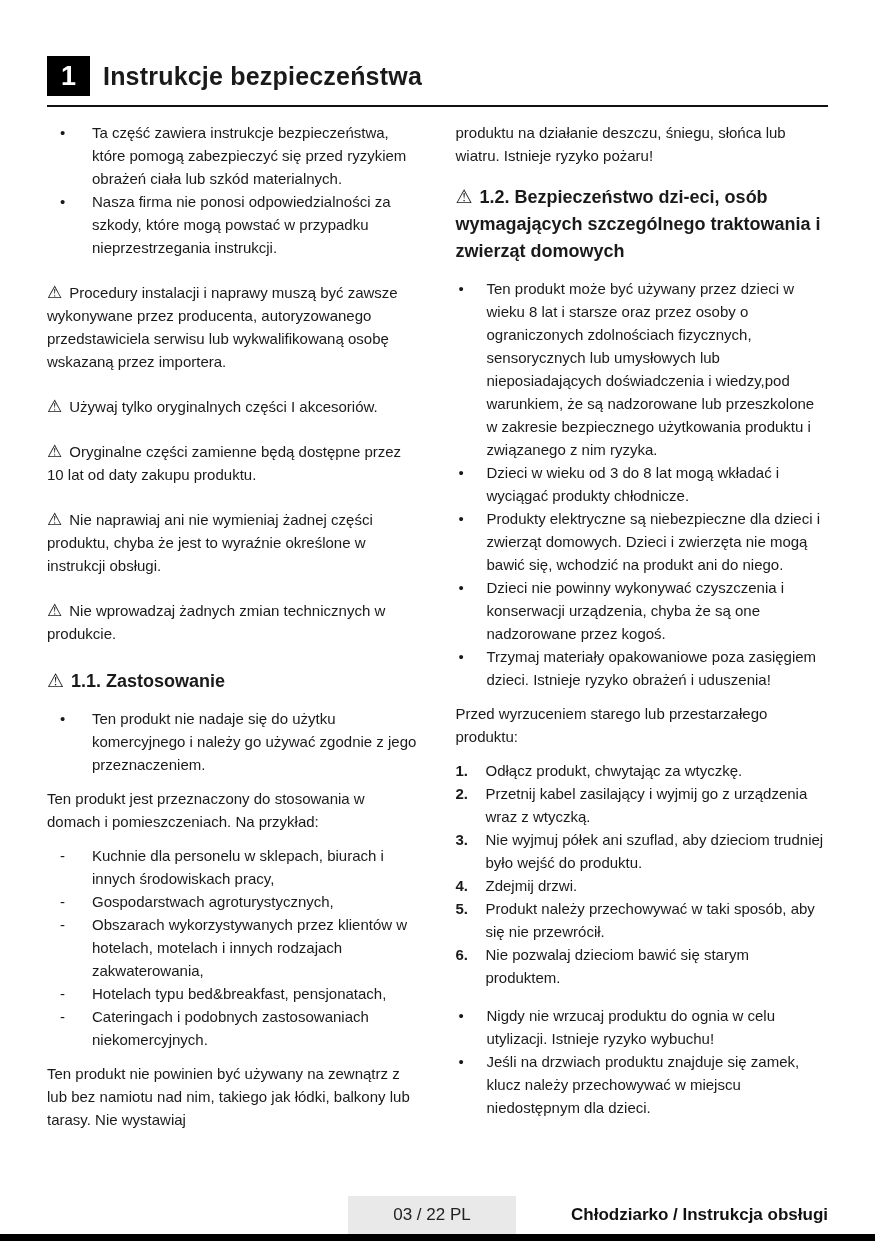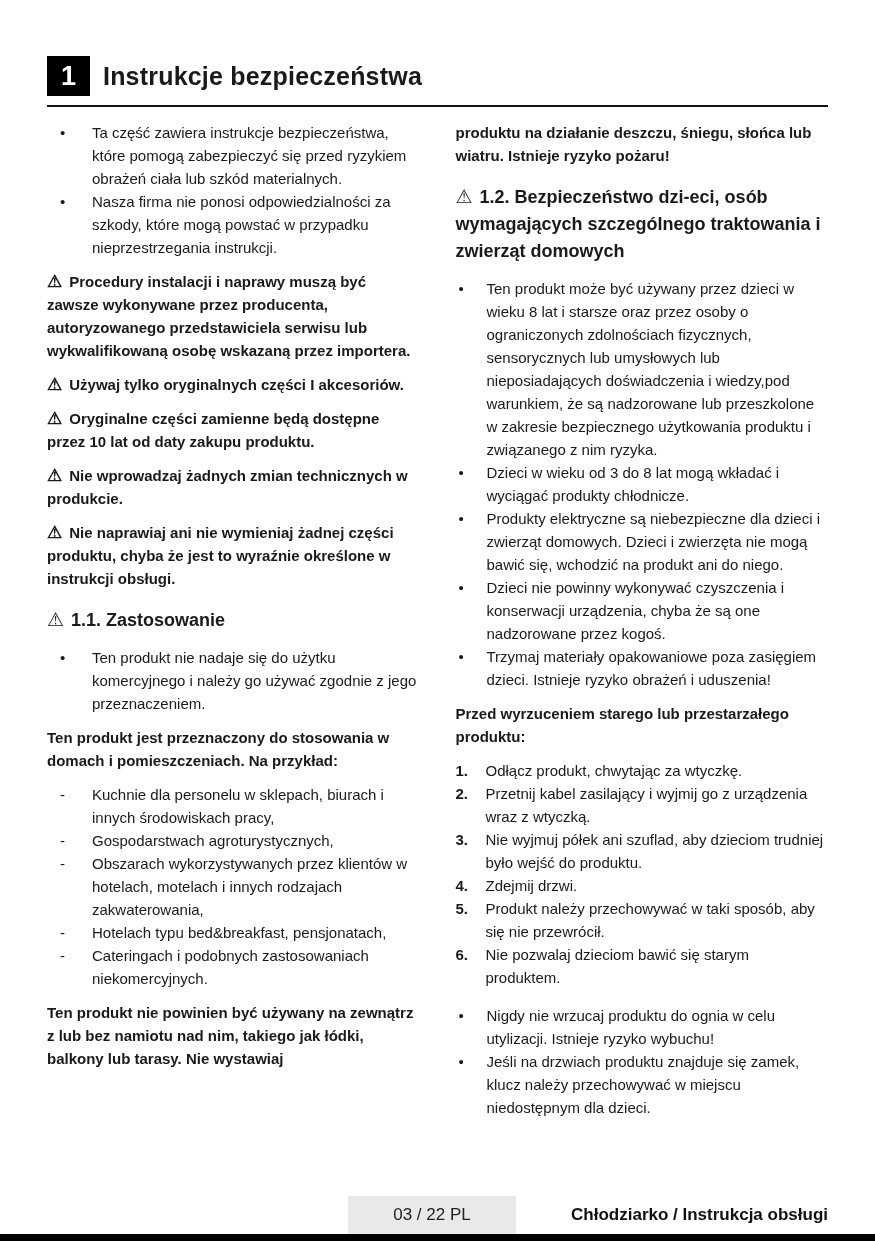--- a/index.html
+++ b/index.html
@@ -22,33 +22,33 @@
     display: flex; align-items: center; justify-content: center;
     font-size: 27px; font-weight: bold; flex: none;
   }
   h1 { margin: 0 12px 0 13px; font-size: 25px; font-weight: bold; letter-spacing: 0.2px; }
   .title-rule { border: 0; border-top: 2px solid #111; margin: 9px 0 14px 0; width: 100%; }
 
   
   .columns { display: flex; gap: 36px; overflow: hidden; max-height: 1050px; }
   .col { flex: 1; font-size: 15px; line-height: 23px; }
 
-  p { margin: 11px 0; font-weight: bold; }
+  p { margin: 11px 0; }
   p.first { margin-top: 0; }
 
   
   .list-block { margin: 0 0 11px 0; }
   .li { display: flex; }
   .marker { flex: none; width: 45px; padding-left: 13px; }
   .col-right .marker { width: 31px; padding-left: 3px; }
   .li .txt { flex: 1; }
   .num { flex: none; width: 30px; font-weight: bold; }
 
   
-  .warning { margin: 11px 0; }
+  .warning { margin: 22px 0; }
   .warn-icon { font-size: 17px; margin-right: 7px; }
 
   h2 { font-size: 18px; font-weight: bold; margin: 16px 0 12px 0; line-height: 27px; }
   h2 .warn-icon { font-size: 19px; font-weight: normal; }
 
   
   .footer { position: absolute; left: 0; bottom: 7px; width: 875px; height: 38px; }
   .page-num-box {
     position: absolute; left: 348px; top: 0; width: 168px; height: 38px;
     background: #e9e9e9; display: flex; align-items: center; justify-content: center;
@@ -91,24 +91,24 @@
       <p class="warning">
         <span class="warn-icon">⚠</span><span>Procedury instalacji i naprawy muszą być zawsze wykonywane przez producenta, autoryzowanego przedstawiciela serwisu lub wykwalifikowaną osobę wskazaną przez importera.</span>
       </p>
       <p class="warning">
         <span class="warn-icon">⚠</span><span>Używaj tylko oryginalnych części I akcesoriów.</span>
       </p>
       <p class="warning">
         <span class="warn-icon">⚠</span><span>Oryginalne części zamienne będą dostępne przez 10 lat od daty zakupu produktu.</span>
       </p>
       <p class="warning">
+        <span class="warn-icon">⚠</span><span>Nie naprawiaj ani nie wymieniaj żadnej części produktu, chyba że jest to wyraźnie określone w instrukcji obsługi.</span>
+      </p>
+      <p class="warning">
         <span class="warn-icon">⚠</span><span>Nie wprowadzaj żadnych zmian technicznych w produkcie.</span>
-      </p>
-      <p class="warning">
-        <span class="warn-icon">⚠</span><span>Nie naprawiaj ani nie wymieniaj żadnej części produktu, chyba że jest to wyraźnie określone w instrukcji obsługi.</span>
       </p>
 
       <h2>
         <span class="warn-icon">⚠</span><span>1.1. Zastosowanie</span>
       </h2>
 
       <div class="list-block">
         <div class="li">
           <span class="marker">•</span>
           <span class="txt">Ten produkt nie nadaje się do użytku komercyjnego i należy go używać zgodnie z jego przeznaczeniem.</span>

